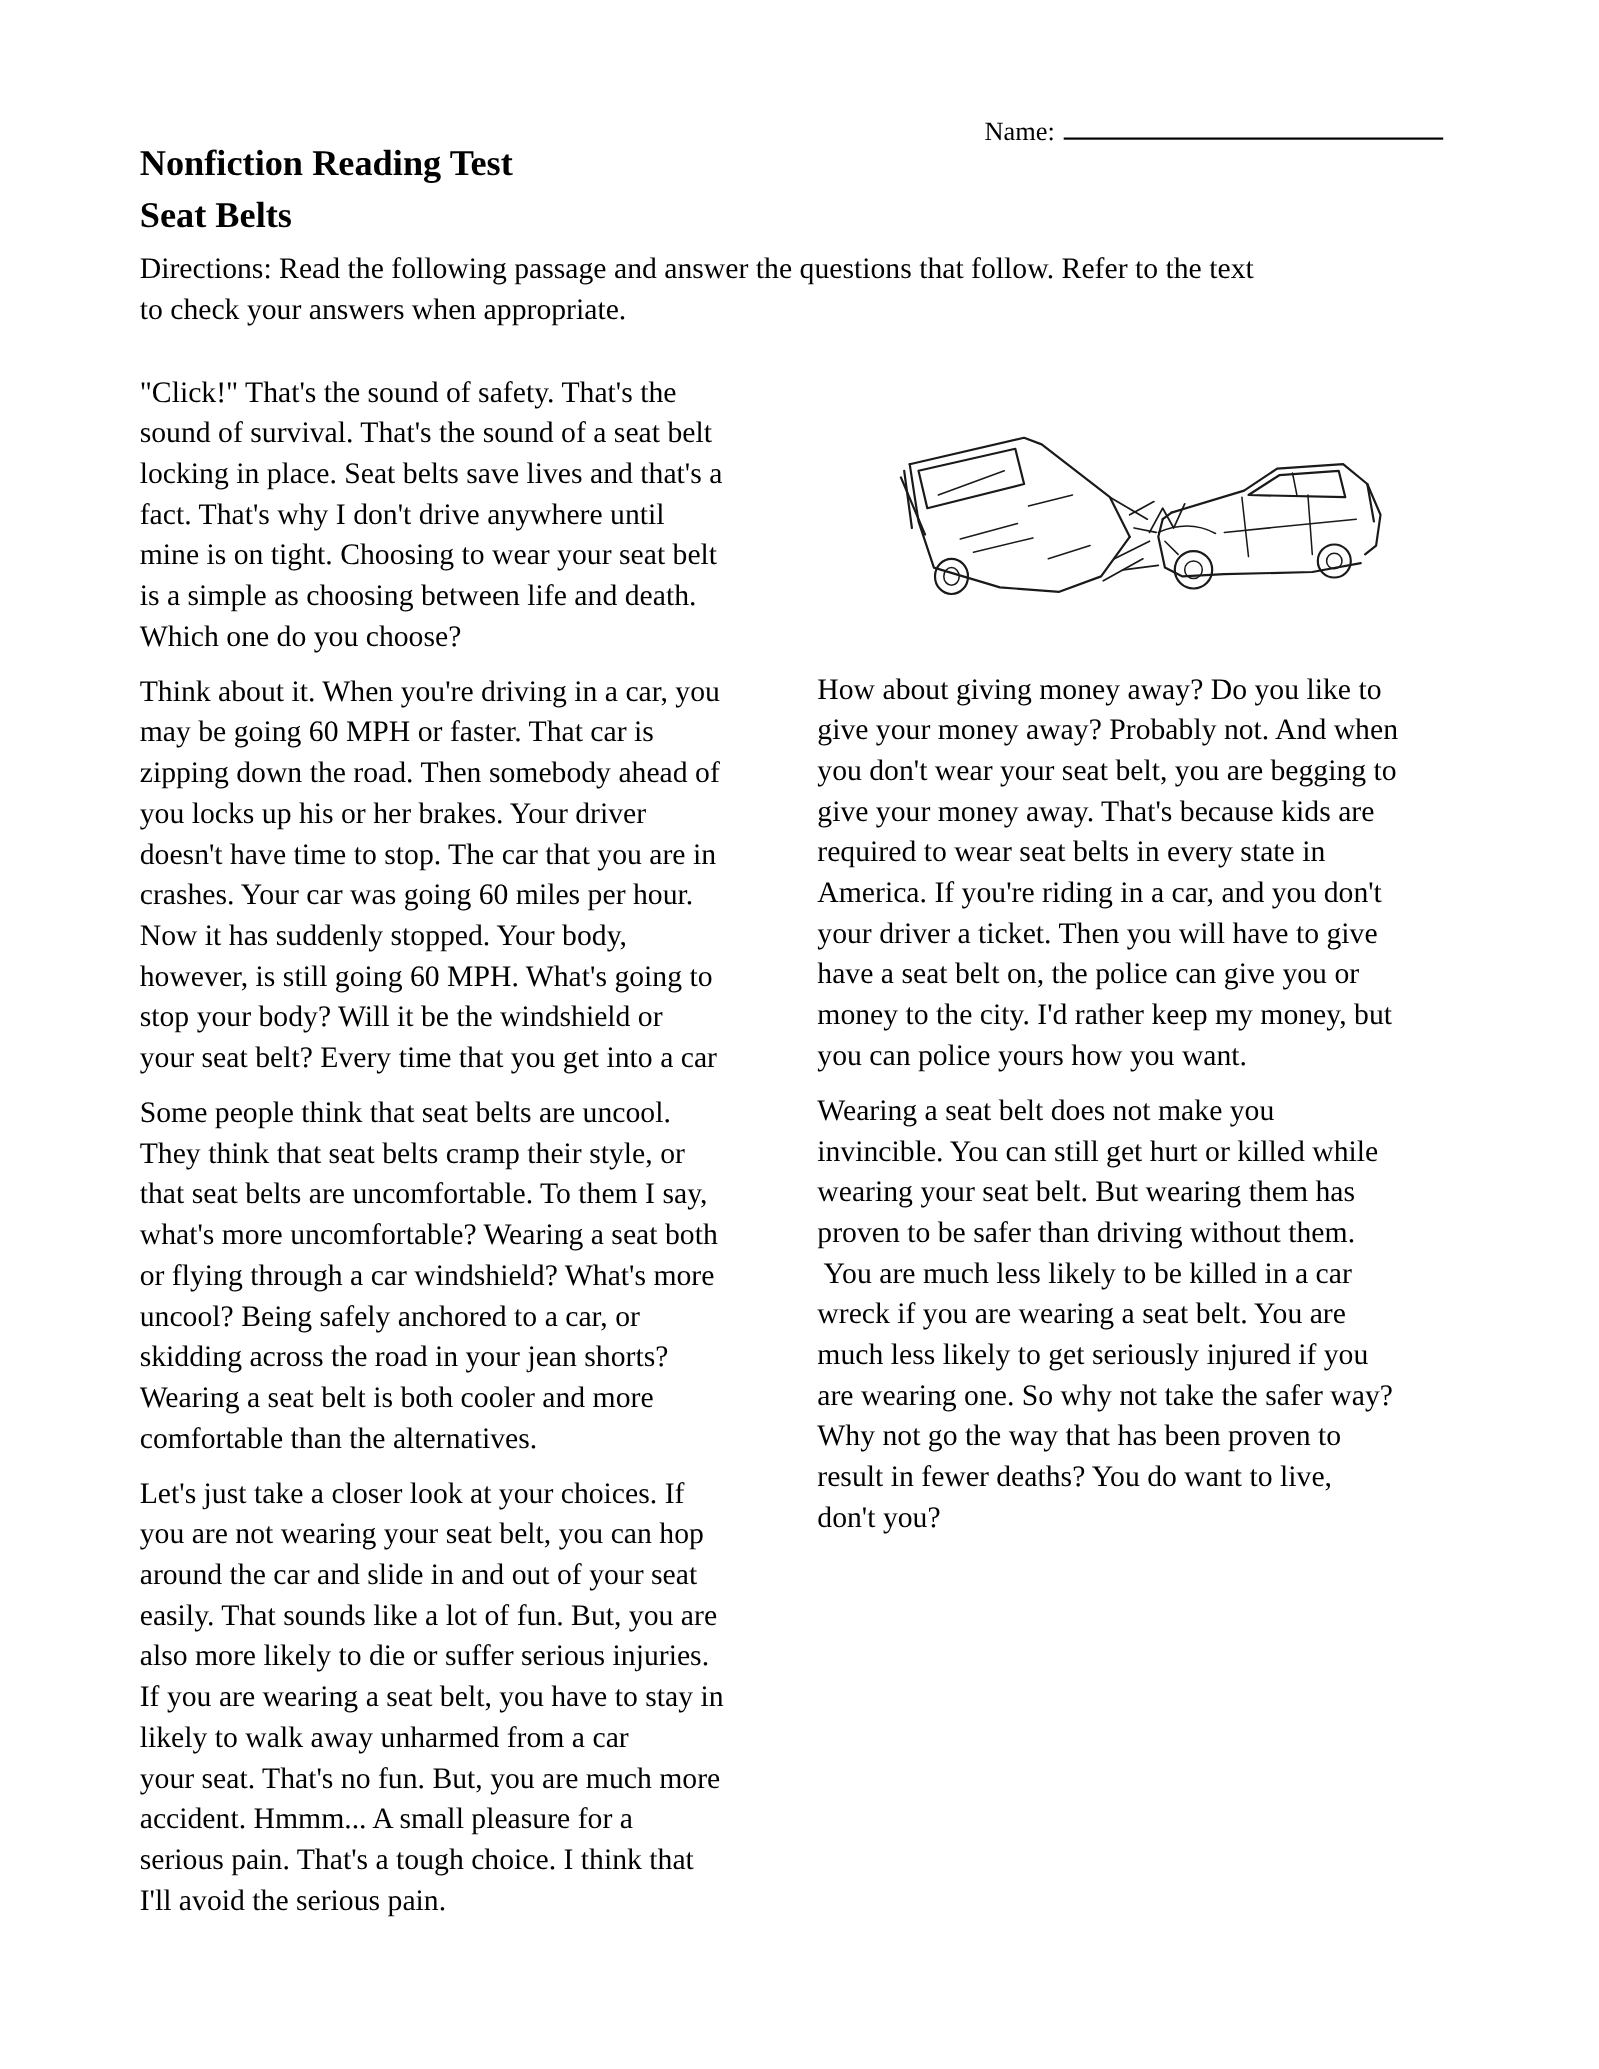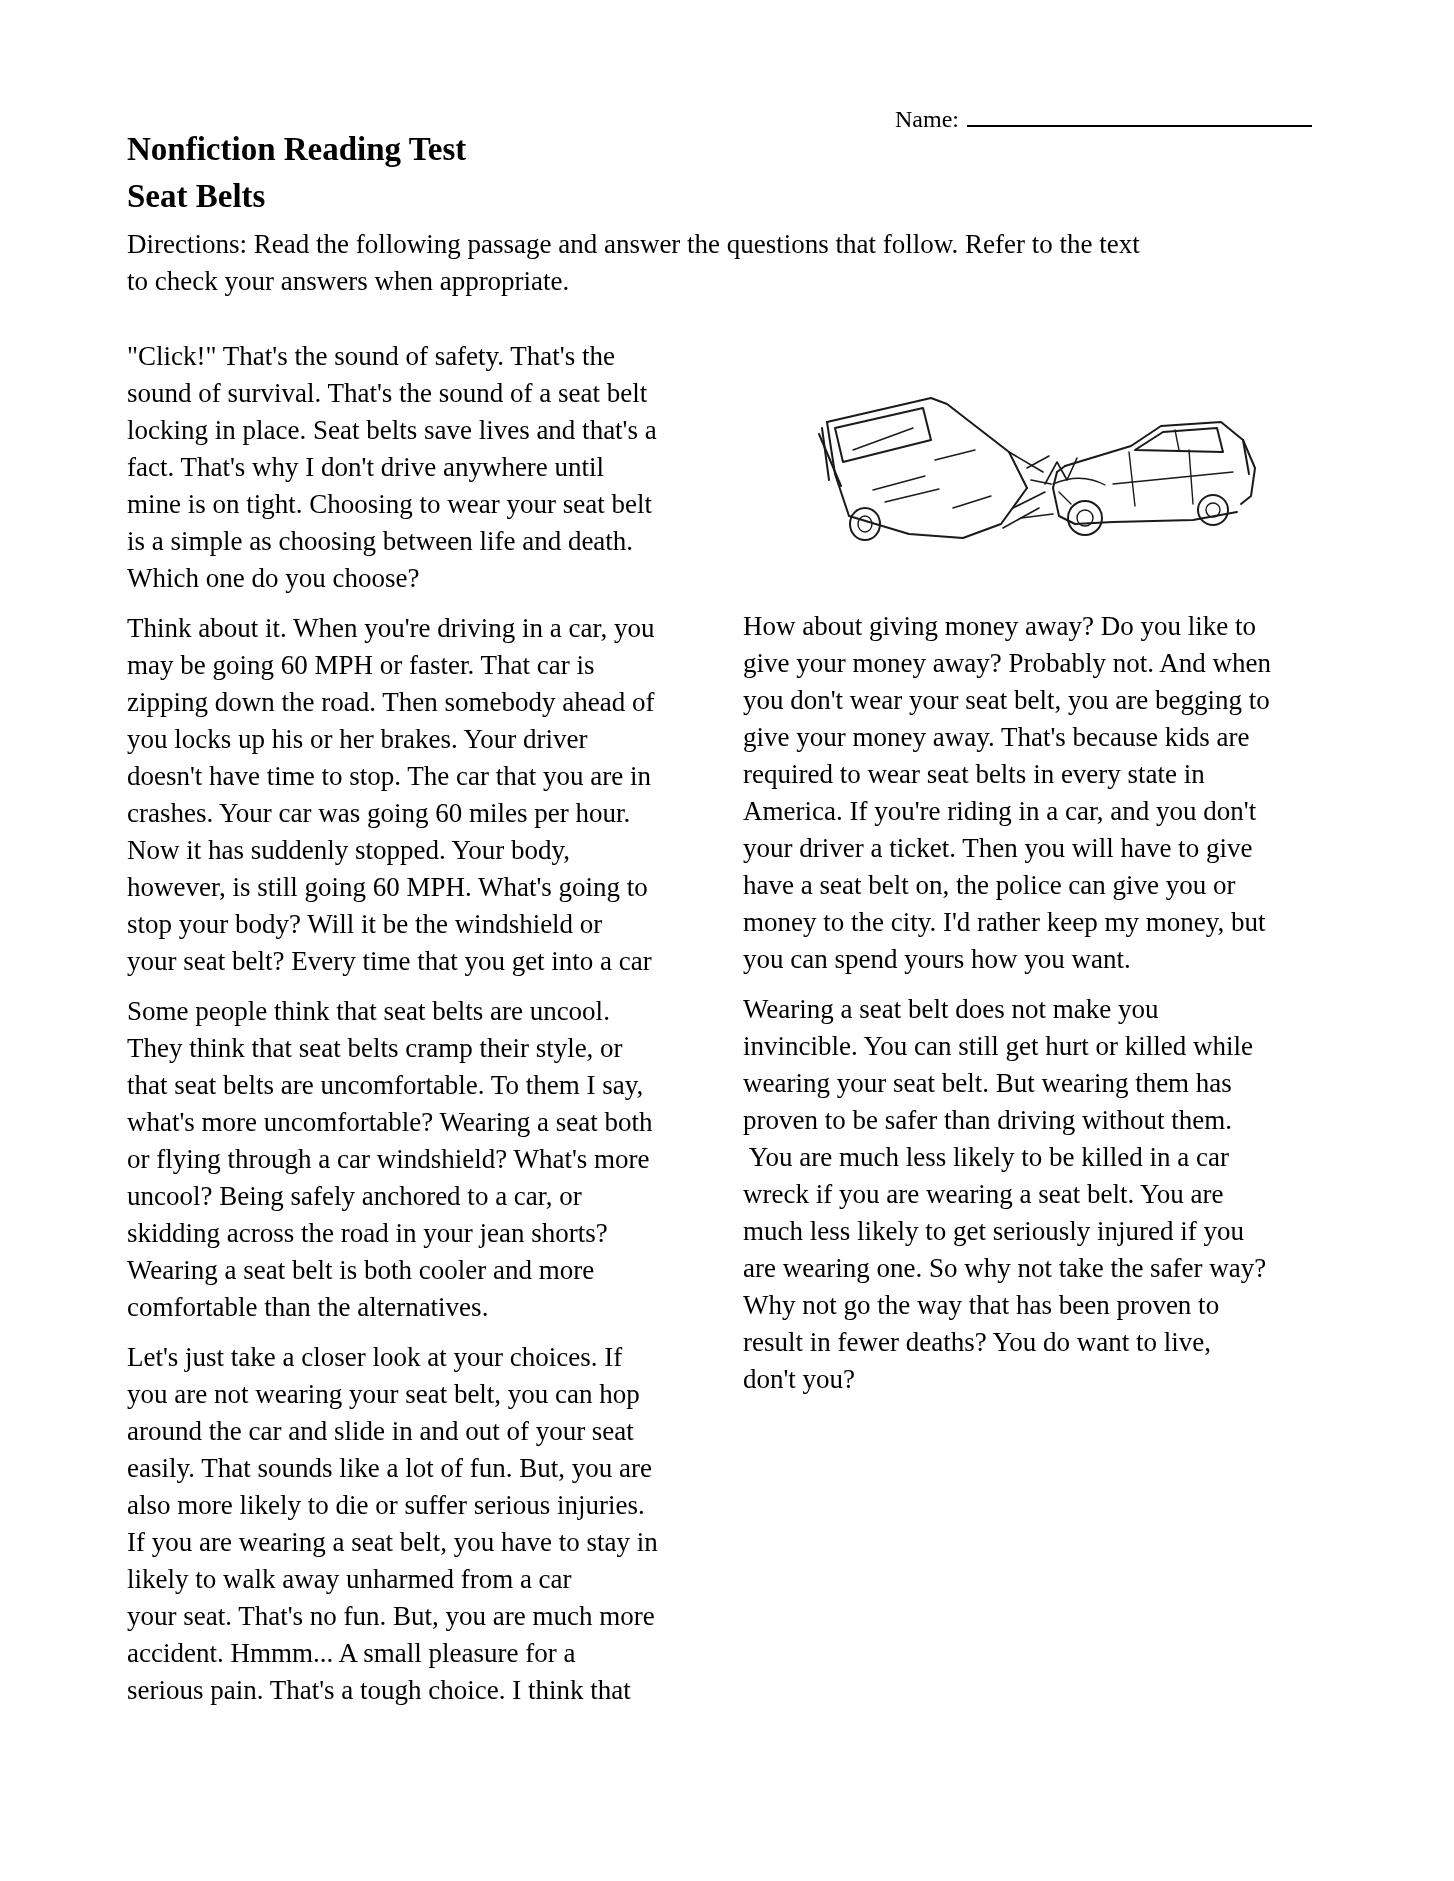--- a/index.html
+++ b/index.html
@@ -141,35 +141,36 @@
         <div class="line"><span>Let's just take a closer look at your choices. If</span></div>
         <div class="line"><span>you are not wearing your seat belt, you can hop</span></div>
         <div class="line"><span>around the car and slide in and out of your seat</span></div>
         <div class="line"><span>easily. That sounds like a lot of fun. But, you are</span></div>
         <div class="line"><span>also more likely to die or suffer serious injuries.</span></div>
         <div class="line"><span>If you are wearing a seat belt, you have to stay in</span></div>
         <div class="line"><span>likely to walk away unharmed from a car</span></div>
         <div class="line"><span>your seat. That's no fun. But, you are much more</span></div>
         <div class="line"><span>accident. Hmmm... A small pleasure for a</span></div>
         <div class="line"><span>serious pain. That's a tough choice. I think that</span></div>
+        <div class="line"><span>I'll avoid the serious pain.</span></div>
       </div>
   </div>
 
   <div class="col col-right">
     <div class="para">
         <div class="line"><span>How about giving money away? Do you like to</span></div>
         <div class="line"><span>give your money away? Probably not. And when</span></div>
         <div class="line"><span>you don't wear your seat belt, you are begging to</span></div>
         <div class="line"><span>give your money away. That's because kids are</span></div>
         <div class="line"><span>required to wear seat belts in every state in</span></div>
         <div class="line"><span>America. If you're riding in a car, and you don't</span></div>
         <div class="line"><span>your driver a ticket. Then you will have to give</span></div>
         <div class="line"><span>have a seat belt on, the police can give you or</span></div>
         <div class="line"><span>money to the city. I'd rather keep my money, but</span></div>
-        <div class="line"><span>you can spend yours how you want.</span></div>
+        <div class="line"><span>you can police yours how you want.</span></div>
       </div>
     <div class="para">
         <div class="line"><span>Wearing a seat belt does not make you</span></div>
         <div class="line"><b>invincible</b><span>. You can still get hurt or killed while</span></div>
         <div class="line"><span>wearing your seat belt. But wearing them has</span></div>
         <div class="line"><span>proven to be safer than driving without them.</span></div>
         <div class="line"><span> You are much less likely to be killed in a car</span></div>
         <div class="line"><span>wreck if you are wearing a seat belt. You are</span></div>
         <div class="line"><span>much less likely to get seriously injured if you</span></div>
         <div class="line"><span>are wearing one. So why not take the safer way?</span></div>

